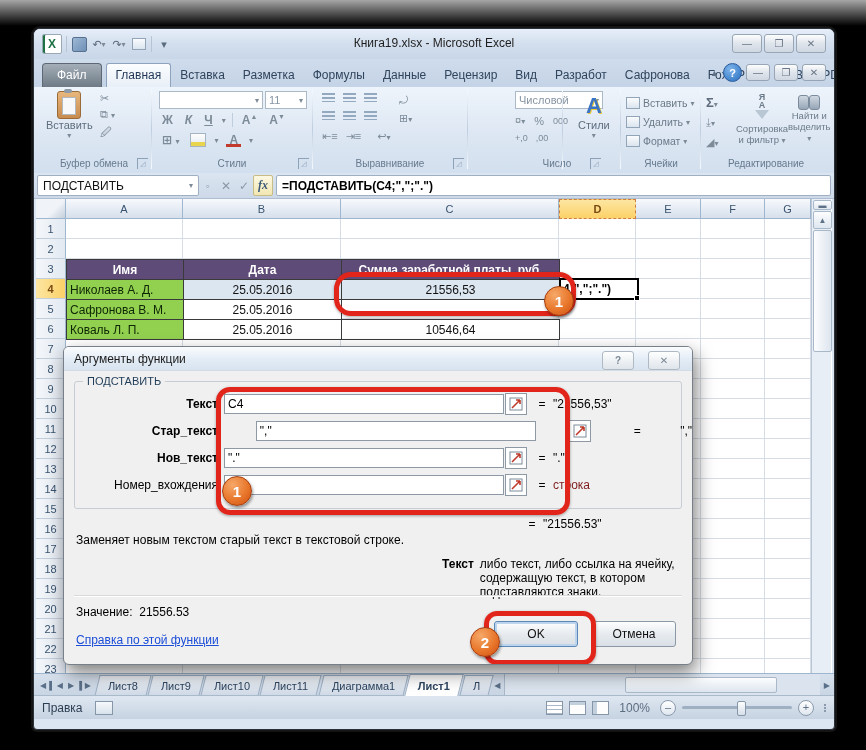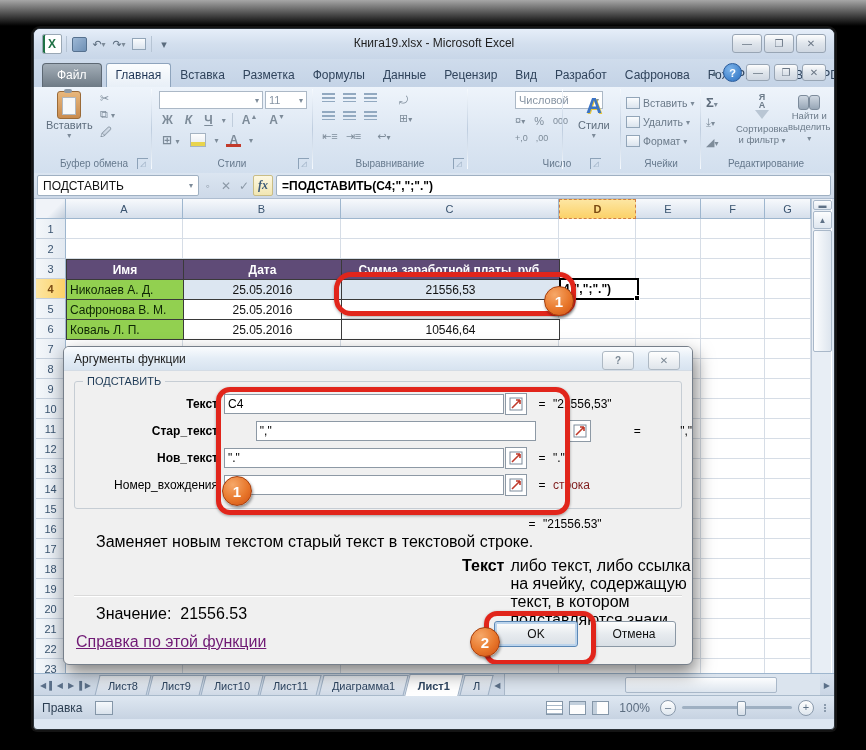--- a/index.html
+++ b/index.html
@@ -150,23 +150,23 @@
   .frow{position:absolute;left:0;width:100%;height:22px;display:flex;align-items:center;}
   .flabel{width:160px;text-align:right;padding-right:6px;font-size:12px;color:#000;box-sizing:border-box;}
   .flabel.b{font-weight:bold;}
   .finput{width:272px;height:18px;border:1px solid #8d99a5;background:#fff;font-size:12px;color:#000;
     padding:0 3px;font-family:"Liberation Sans",sans-serif;}
   .rangebtn{width:20px;height:20px;border:1px solid #8d99a5;margin-left:1px;background:#fff;
     display:flex;align-items:center;justify-content:center;}
   .feq{width:14px;text-align:center;font-size:12px;color:#000;margin-left:8px;}
   .fres{font-size:12px;color:#000;margin-left:4px;}
   .muted{color:#7f1d1d;}
-  .dlg-desc{position:absolute;font-size:16px;color:#000;margin-left:20px;}
+  .dlg-desc{position:absolute;font-size:12px;color:#000;}
   .dlg-sep{position:absolute;left:10px;right:10px;top:248px;height:1px;background:#dadada;box-shadow:0 1px 0 #fff;}
-  .link{color:#701a75;text-decoration:underline;font-size:16px;}
+  .link{color:#1d4ed8;text-decoration:underline;font-size:12px;}
   .dbtn{position:absolute;width:82px;height:24px;border:1px solid #8b98a5;border-radius:3px;
     background:linear-gradient(#fdfdfd,#e7ebef 50%,#d9dfe5);font-size:12px;color:#111;
     display:flex;align-items:center;justify-content:center;}
   .dbtn.ok{box-shadow:0 0 0 2px #bcd4ec inset;border-color:#5a87b5;}
   
   .tabbar{position:absolute;left:0;top:644px;width:100%;height:22px;
     background:linear-gradient(to bottom,#d7e1ed,#c9d5e4);border-top:1px solid #9eb6ce;
     display:flex;align-items:stretch;font-size:11px;color:#2e4560;}
   .tnav{display:flex;align-items:center;gap:1px;padding:0 4px;}
   .tnb{font-size:8px;color:#5b7089;padding:0 2px;}

